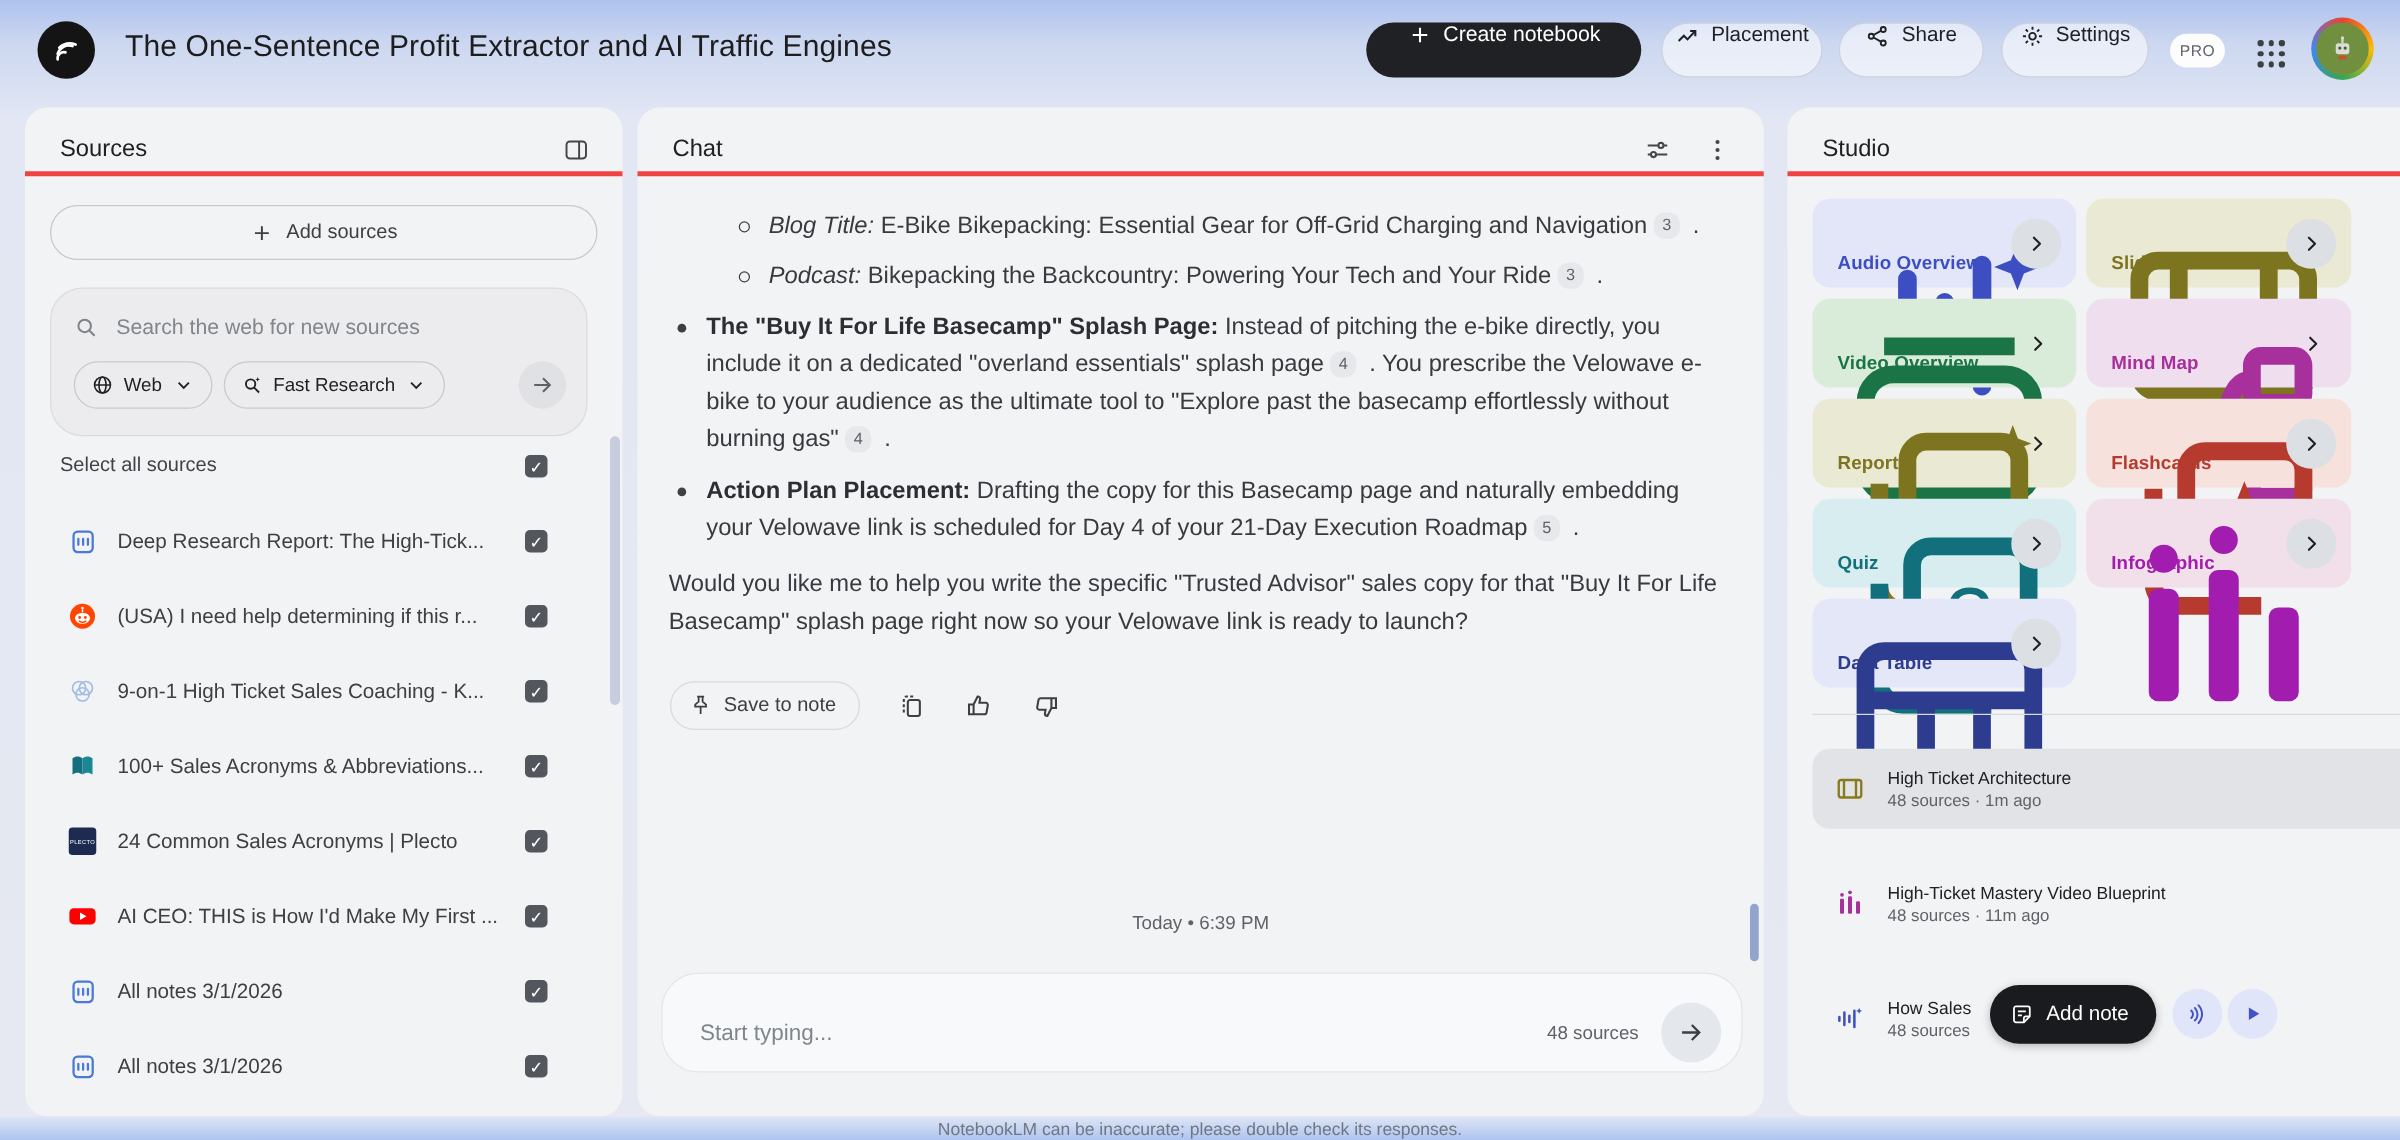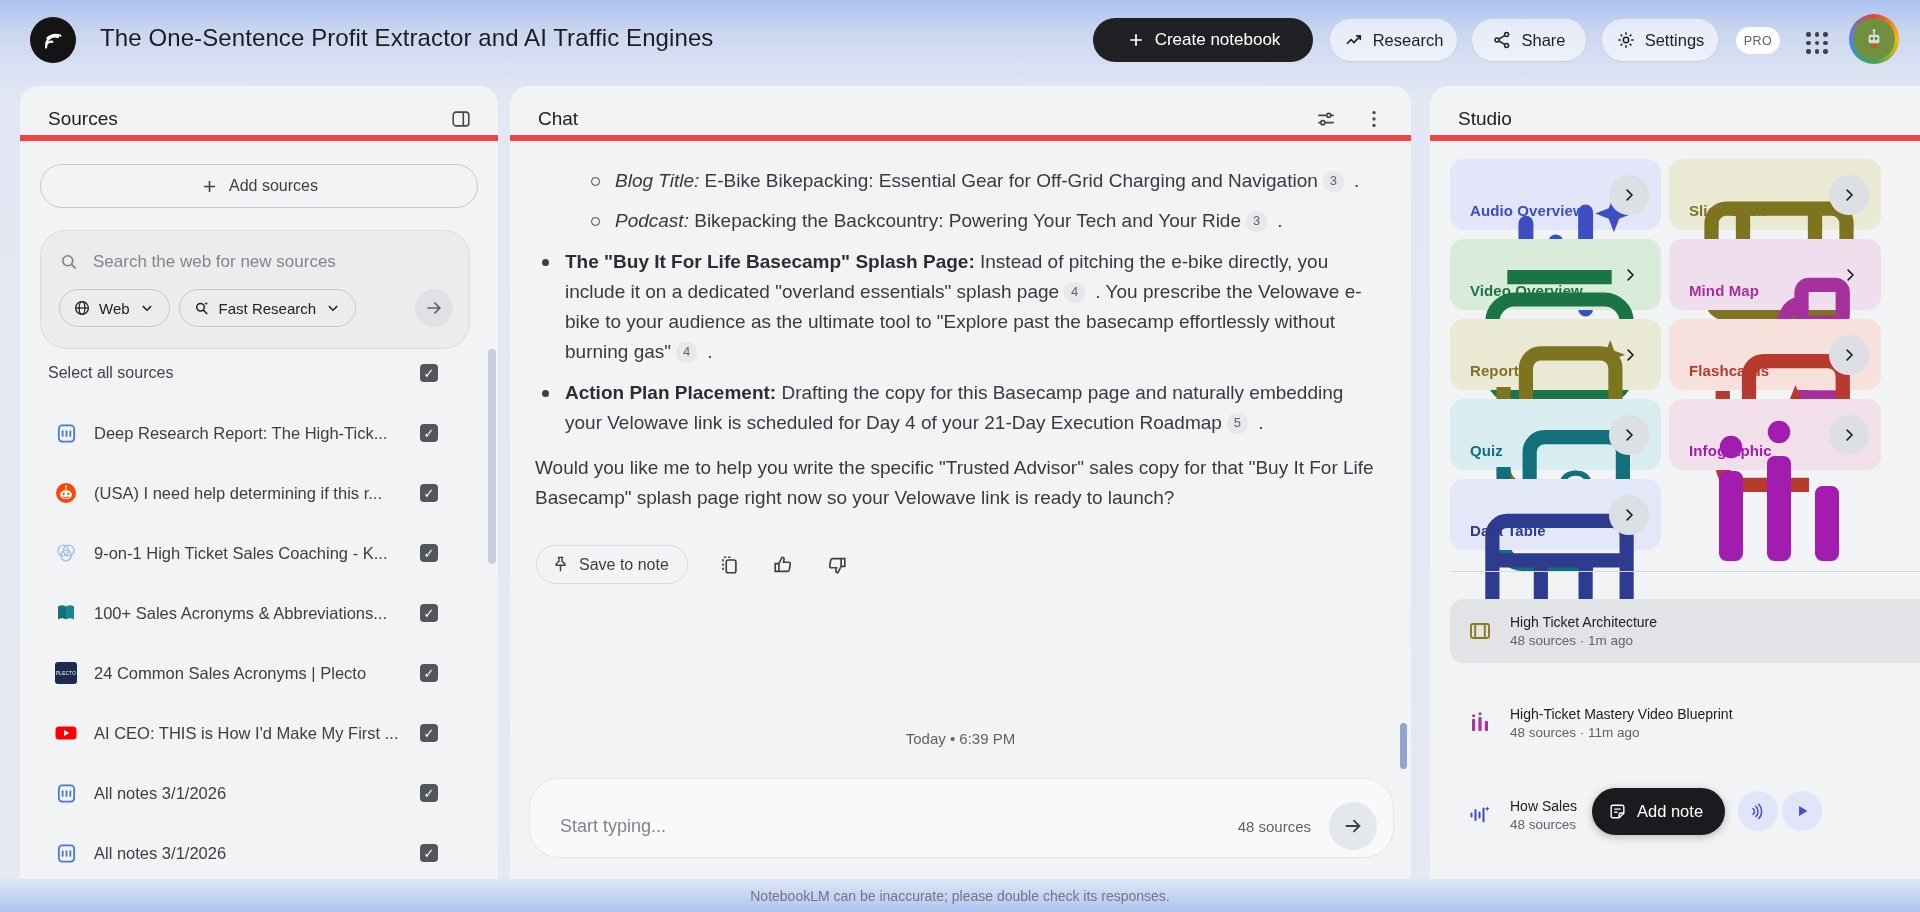--- a/index.html
+++ b/index.html
@@ -6,37 +6,37 @@
   html,body { width:1920px; height:912px; overflow:hidden; }
   body {
     font-family:"Liberation Sans", sans-serif;
     background:linear-gradient(180deg,#aec2ee 0%,#ccd7f0 34px,#e2e7f3 95px,#e6e9f1 100%);
     color:#1f1f1f; position:relative;
   }
   svg { display:block; }
   .topbar { position:absolute; top:0; left:0; right:0; height:80px; }
   .logo { position:absolute; left:30px; top:17px; width:46px; height:46px; border-radius:50%; background:#141414; display:flex; align-items:center; justify-content:center; }
   .nb-title { position:absolute; left:100px; top:24px; font-size:24px; color:#1d1d1f; letter-spacing:.1px; }
-  .hbtn { position:absolute; top:18px; height:44px; border-radius:22px; display:flex; align-items:center; justify-content:center; gap:9px; font-size:16.5px; color:#202124; background:rgba(255,255,255,.55); border:1px solid #ccd2dd; cursor:pointer; }
+  .hbtn { position:absolute; top:18px; height:44px; border-radius:22px; display:flex; align-items:flex-start; justify-content:center; gap:9px; font-size:16.5px; color:#202124; background:rgba(255,255,255,.55); border:1px solid #ccd2dd; cursor:pointer; }
   .hbtn svg { width:20px; height:20px; }
   .btn-create { left:1093px; width:220px; background:#202124; border:none; color:#fff; font-size:17px; }
   .btn-analytics { left:1329px; width:129px; }
   .btn-share { left:1471px; width:116px; }
   .btn-settings { left:1601px; width:118px; }
   .pro { position:absolute; left:1736px; top:27px; width:44px; height:27px; background:#fdfdfe; border-radius:14px; font-size:12.5px; color:#5f6368; display:flex; align-items:center; justify-content:center; letter-spacing:.5px; }
   .appsgrid { position:absolute; left:1800px; top:26px; width:34px; height:34px; display:grid; grid-template-columns:repeat(3,4.5px); grid-template-rows:repeat(3,4.5px); gap:4px; place-content:center; cursor:pointer; }
   .appsgrid span { width:4.5px; height:4.5px; border-radius:50%; background:#3c4043; }
   .avatar { position:absolute; left:1849px; top:14px; width:50px; height:50px; border-radius:50%; background:conic-gradient(#e94335,#fbbc05,#34a853,#4285f4,#e94335); display:flex; align-items:center; justify-content:center; cursor:pointer; }
   .avatar .inner { width:42px; height:42px; border-radius:50%; background:#71903f; display:flex; align-items:center; justify-content:center; }
 
   .panel { position:absolute; top:86px; height:807px; background:#f2f3f5; border-radius:18px; }
   .p-sources { left:20px; width:478px; }
   .p-chat { left:510px; width:901px; }
   .p-studio { left:1430px; width:552px; }
-  .phead { height:55px; display:flex; align-items:center; padding:16px 24px 0 28px; border-bottom:6px solid #ef4444; }
+  .phead { height:55px; display:flex; align-items:center; padding:16px 24px 0 28px; border-bottom:4px solid #ef4444; }
   .phead .ptitle { font-size:19px; color:#202124; flex:1; }
   .icbtn { width:26px; height:26px; color:#444746; cursor:pointer; display:flex; align-items:center; justify-content:center; }
   .icbtn svg { width:22px; height:22px; }
 
   
   .addsrc { position:absolute; left:20px; right:20px; top:78px; height:44px; border:1px solid #c6c9cf; border-radius:22px; background:transparent; display:flex; align-items:center; justify-content:center; gap:10px; font-size:16px; color:#3c4043; cursor:pointer; }
   .searchcard { position:absolute; left:20px; right:28px; top:144px; height:119px; background:#ececee; border:1px solid #dadce1; border-radius:26px; padding:14px 16px 12px 18px; }
   .searchrow { display:flex; align-items:center; gap:14px; height:34px; color:#7e848b; }
   .searchrow input { border:none; outline:none; background:transparent; font-size:17px; color:#5f6368; font-family:"Liberation Sans",sans-serif; width:340px; }
   .searchrow input::placeholder { color:#80868b; }
@@ -98,21 +98,21 @@
   .note .ntxt { flex:1; min-width:0; }
   .note .ntitle { font-size:14px; color:#202124; white-space:nowrap; overflow:hidden; }
   .note .nmeta { font-size:13.5px; color:#5f6368; margin-top:3px; }
   .note .dots { color:#444746; flex:none; }
   .addnote { position:absolute; left:162px; top:702px; height:47px; padding:0 22px 0 16px; background:#191b1e; border:none; border-radius:24px; color:#fff; font-size:16.5px; display:flex; align-items:center; gap:10px; cursor:pointer; z-index:5; box-shadow:0 2px 8px rgba(0,0,0,.25); }
   .addnote svg { width:19px; height:19px; }
   .roundbtn { position:absolute; top:705px; width:40px; height:40px; border-radius:50%; background:#e1e5fa; border:none; color:#4254c5; display:flex; align-items:center; justify-content:center; cursor:pointer; z-index:4; }
   .roundbtn svg { width:20px; height:20px; }
   .n3dots { position:absolute; right:18px; top:712px; }
 
-  .bottomstrip { position:absolute; left:0; right:0; bottom:0; height:33px; background:linear-gradient(180deg,#dfe6f5 0%,#aec4ef 100%); display:flex; align-items:center; justify-content:center; }
+  .bottomstrip { position:absolute; left:0; right:0; bottom:0; height:19px; background:linear-gradient(180deg,#dfe6f5 0%,#aec4ef 100%); display:flex; align-items:center; justify-content:center; }
   .bottomstrip span { font-size:14px; color:#707683; }
 </style>
 </head>
 <body>
 
 <header class="topbar">
   <div class="logo">
     <svg width="30" height="30" viewBox="0 0 48 48" fill="none" stroke="#fff" stroke-width="3.4" stroke-linecap="round">
       <path d="M13 36a8 8 0 0 1 10-9"></path>
         <path d="M13 29a15 15 0 0 1 19-10"></path>
@@ -125,21 +125,21 @@
     <svg viewBox="0 0 24 24" fill="none" stroke="currentColor" stroke-width="2">
         <path d="M12 5v14M5 12h14"></path>
       </svg>
     <span>Create notebook</span>
   </button>
   <button class="hbtn btn-analytics">
     <svg viewBox="0 0 24 24" fill="none" stroke="currentColor" stroke-width="2">
         <path d="M3.5 16.5l5-5 3.5 3.5 7.5-8"></path>
         <path d="M14.5 7h5v5"></path>
       </svg>
-    <span>Research</span>
+    <span>Placement</span>
   </button>
   <button class="hbtn btn-share">
     <svg viewBox="0 0 24 24" fill="none" stroke="currentColor" stroke-width="1.8">
         <circle cx="6" cy="12" r="2.4"></circle>
         <circle cx="17.5" cy="5.5" r="2.4"></circle>
         <circle cx="17.5" cy="18.5" r="2.4"></circle>
         <path d="M8.2 10.8l7-4M8.2 13.2l7 4"></path>
       </svg>
     <span>Share</span>
   </button>

